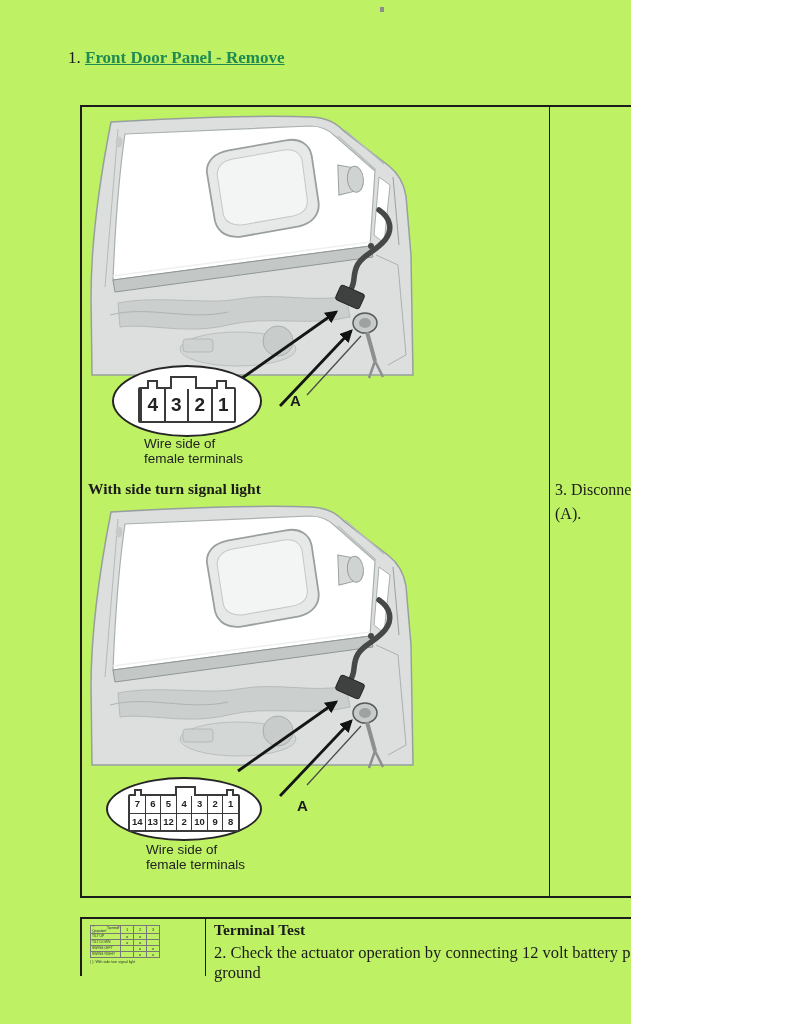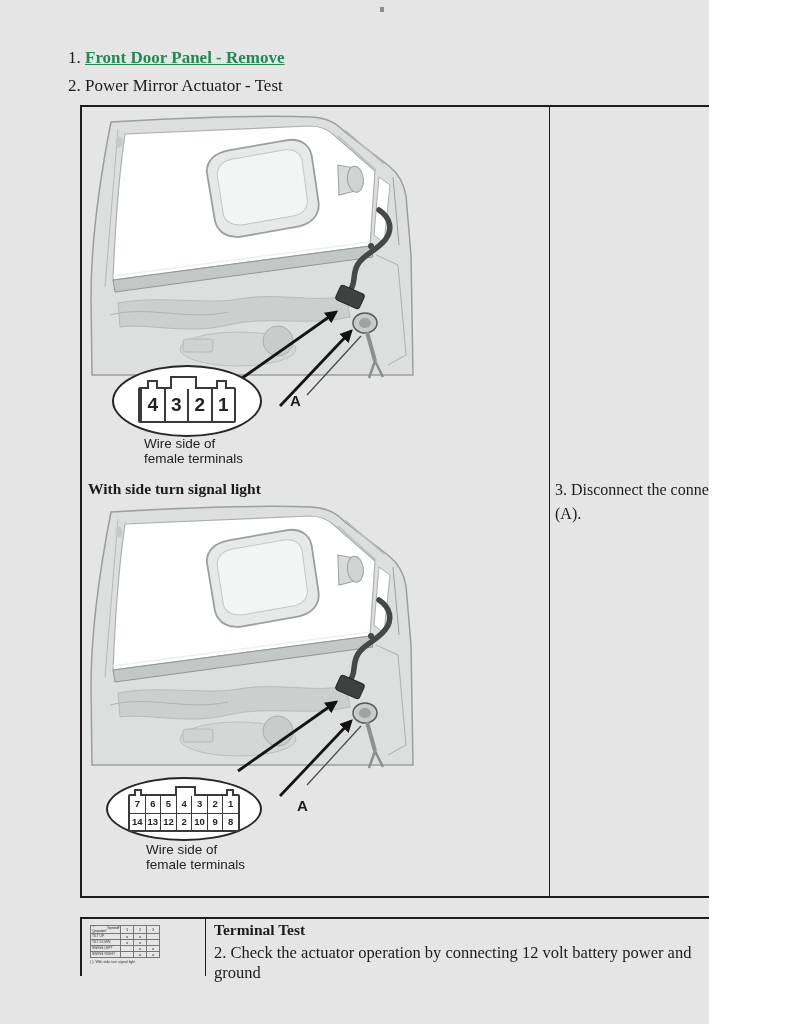--- a/index.html
+++ b/index.html
@@ -1,18 +1,18 @@
 <!DOCTYPE html>
 <html><head>
 <meta charset="utf-8">
 <style>
   * { margin:0; padding:0; box-sizing:border-box; }
   html,body { background:#ffffff; }
   .page {
-    position:relative; width:709px; height:1024px; background:#e5e5e5;
+    position:relative; width:631px; height:1024px; background:#bef264;
     font-family:"Liberation Serif", serif; color:#1b1b1b; overflow:hidden;
   }
   .stray-mark { position:absolute; left:380px; top:7px; width:4px; height:5px; background:#8d8d8d; }
 
   
   .steps { position:absolute; left:68px; top:44px; font-size:17px; line-height:28px; }
   .step-num { color:#1b1b1b; }
   .green-link { color:#1f8a52; font-weight:bold; text-decoration:underline; text-decoration-color:#1f8a52; cursor:pointer; }
 
   
@@ -152,24 +152,20 @@
 
 <div class="page">
 
   <div class="stray-mark"></div>
 
   <div class="steps">
     <div class="step">
       <span class="step-num">1.</span>
       <a class="green-link">Front Door Panel - Remove</a>
     </div>
-    <div class="step">
-      <span class="step-num">2.</span>
-      <span>Power Mirror Actuator - Test</span>
-    </div>
   </div>
 
   <div class="main-table">
     <div class="mt-left">
 
 
       <div class="diagram d1">
         <svg class="door-svg" width="330" height="300">
             <use href="#door-art"></use>
           </svg>

